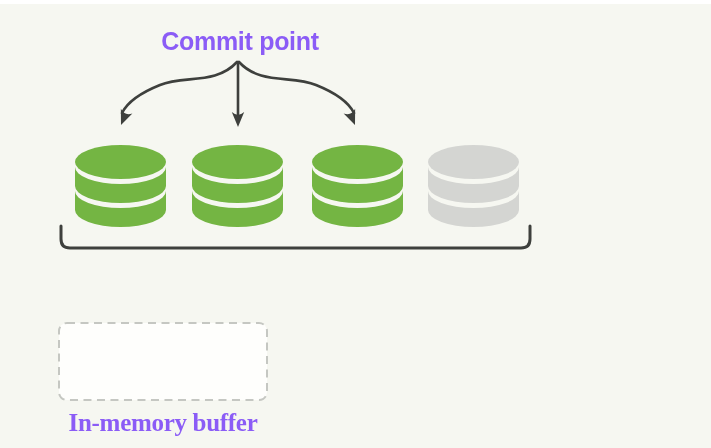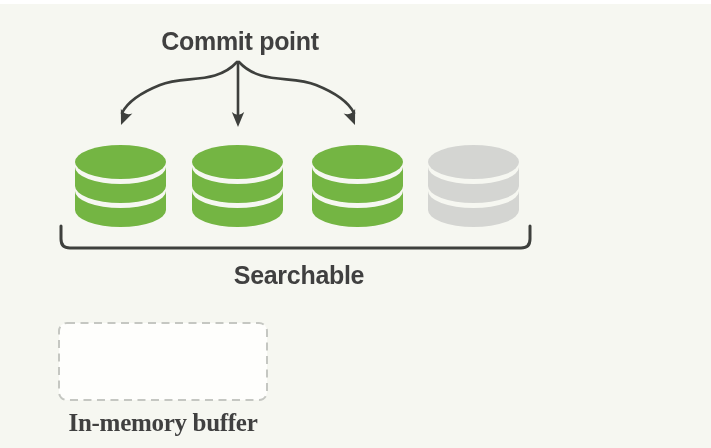--- a/index.html
+++ b/index.html
@@ -10,21 +10,21 @@
     overflow:hidden;
     font-family:"Liberation Sans",sans-serif;
   }
   .edge-top{position:absolute;left:0;top:0;width:711px;height:4px;background:#ffffff;}
   .lbl{
     position:absolute;
     transform:translateX(-50%);
     font-weight:700;
     font-size:25px;
     letter-spacing:-0.3px;
-    color:#404040;
+    color:#8b5cf6;
     white-space:nowrap;
   }
   .lbl-commit{left:240px;top:27px;}
   .lbl-searchable{left:299px;top:261px;}
   .lbl-buffer{left:163px;top:409px;font-family:Liberation Serif, serif;}
   svg.overlay{position:absolute;left:0;top:0;}
   svg.cyl{position:absolute;top:145px;}
   .cyl-1{left:75px;}
   .cyl-2{left:192px;}
   .cyl-3{left:312px;}
@@ -83,17 +83,16 @@
   </svg>
 
   <svg class="cyl cyl-4" width="91" height="82" viewBox="0 0 91 82">
     <g fill="#d4d5d2">
       <ellipse cx="45.5" cy="17" rx="45.5" ry="17"></ellipse>
       <path d="M0,22 a45.5,17 0 0 0 91,0 v19 a45.5,17 0 0 1 -91,0 z"></path>
       <path d="M0,46 a45.5,17 0 0 0 91,0 v19 a45.5,17 0 0 1 -91,0 z"></path>
     </g>
   </svg>
 
-  <div class="lbl lbl-searchable">Searchable</div>
 
   <div class="lbl lbl-buffer">In-memory buffer</div>
 
 </div>
 
 </body></html>

